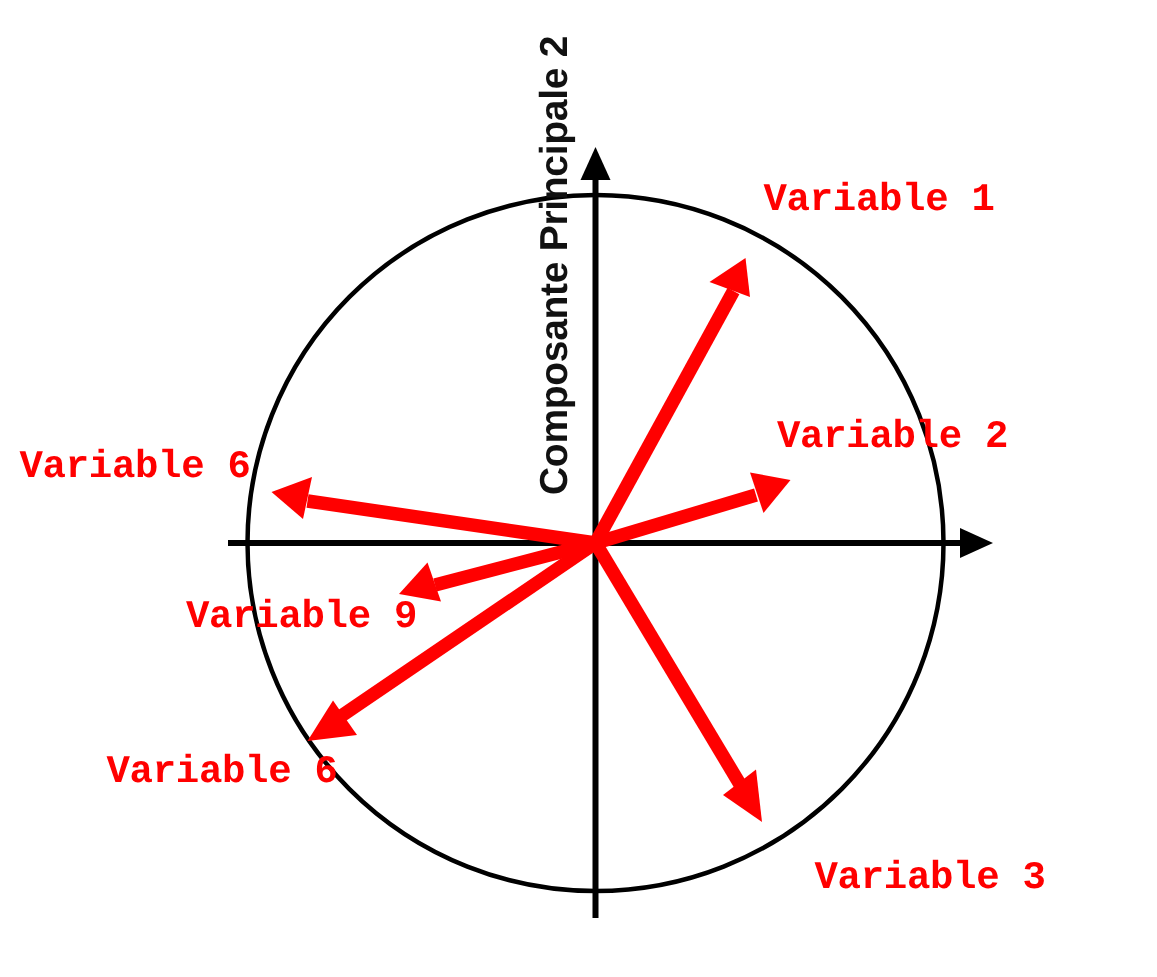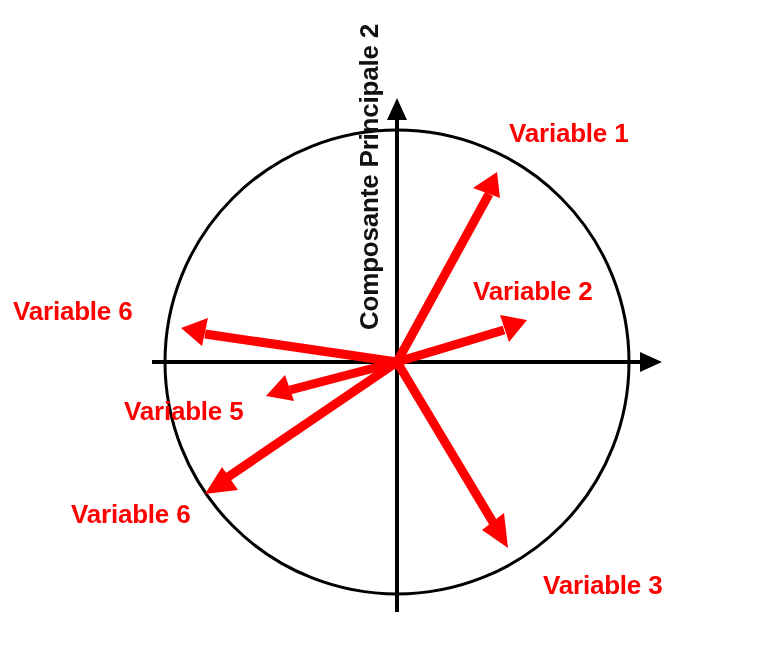--- a/index.html
+++ b/index.html
@@ -45,21 +45,21 @@
     stroke-linecap: butt;
     fill: none;
   }
   .var-arrow-head {
     fill: #FF0000;
     stroke: none;
   }
   .var-label {
     position: absolute;
     color: #FF0000;
-    font-family: Liberation Sans, sans-serif;
+    font-family: Liberation Mono, monospace;
     font-weight: bold;
     font-size: 26px;
     line-height: 28px;
     white-space: nowrap;
     letter-spacing: -0.2px;
   }
   .axis-label {
     position: absolute;
     color: #111111;
     font-family: "Liberation Sans", sans-serif;
@@ -73,21 +73,21 @@
     left: 417px;
     top: 388px;
   }
   #y-axis-label {
     left: 0px;
     top: 0px;
     transform-origin: left top;
     transform: translate(355px, 330px) rotate(-90deg);
   }
   #label-variable-1 { left: 509px; top: 119px; }
-  #label-variable-2 { left: 473px; top: 277px; text-align: right; }
+  #label-variable-2 { left: 518px; top: 277px; text-align: right; }
   #label-variable-3 { left: 543px; top: 571px; }
   #label-variable-4 { left: 71px;  top: 500px; }
   #label-variable-5 { left: 124px; top: 397px; }
   #label-variable-6 { left: 13px;  top: 297px; }
 </style>
 </head>
 <body>
 
 <div id="figure-root">
 
@@ -136,16 +136,16 @@
     </g>
 
   </svg>
 
   <div class="axis-label" id="y-axis-label">Composante Principale 2</div>
 
   <div class="var-label" id="label-variable-1">Variable 1</div>
   <div class="var-label" id="label-variable-2">Variable 2</div>
   <div class="var-label" id="label-variable-3">Variable 3</div>
   <div class="var-label" id="label-variable-4">Variable 6</div>
-  <div class="var-label" id="label-variable-5">Variable 5</div>
+  <div class="var-label" id="label-variable-5">Variable 9</div>
   <div class="var-label" id="label-variable-6">Variable 6</div>
 
 </div>
 
 </body></html>

